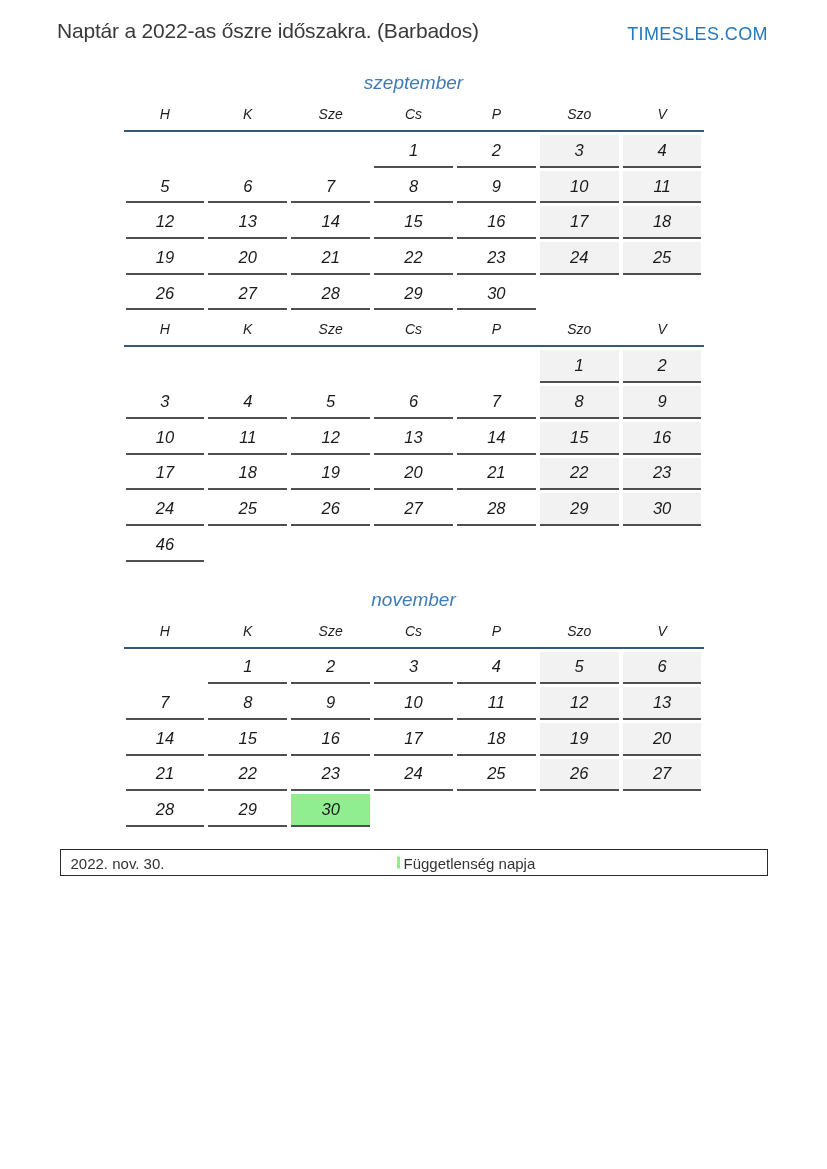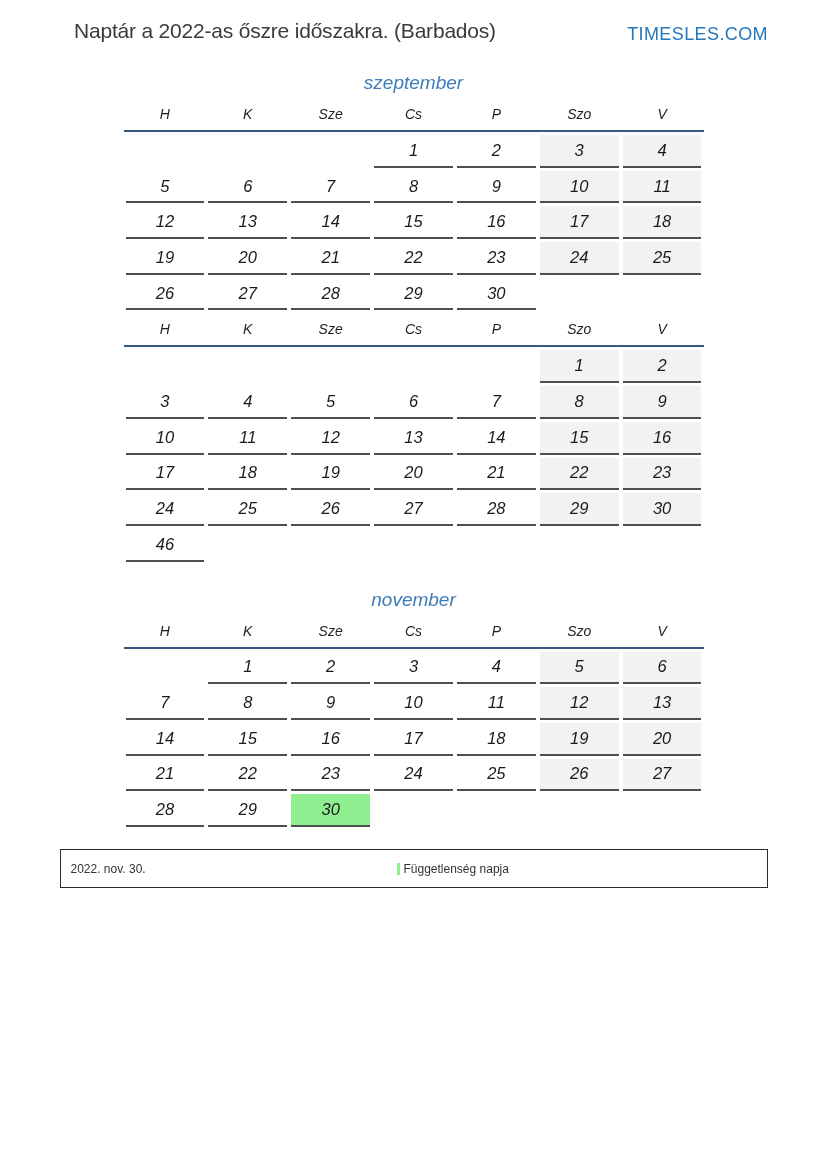--- a/index.html
+++ b/index.html
@@ -9,21 +9,20 @@
     font-family: "Liberation Sans", sans-serif;
     position: relative;
     overflow: hidden;
     color: var(--text, #1f1f1f);
   }
   .page-header {
     display: flex;
     justify-content: space-between;
     align-items: flex-start;
     padding: 19px 59px 0 57px;
-    margin-left: 17px;
   }
   .doc-title {
     font-size: 21px;
     font-weight: normal;
     color: #3a3a3a;
     letter-spacing: -0.2px;
   }
   .site-link {
     font-size: 18px;
     color: var(--site-blue, #2478be);
@@ -66,25 +65,25 @@
     justify-content: center;
     font-size: 16.5px;
     color: #1a1a1a;
     border-bottom: 2px solid transparent;
   }
   .day-cell.filled { border-bottom-color: var(--underline, #4f4f4f); }
   .day-cell.weekend { background: var(--weekend-bg, #f2f2f2); }
   .day-cell.highlight { background: var(--highlight, #90ee90); }
   .legend {
     width: 708px;
-    height: 39px;
+    height: 27px;
     margin: 22px auto 0;
     border: 1.5px solid #2b2b2b;
     position: relative;
-    font-size: 12px;
+    font-size: 15px;
     color: #333333;
   }
   .legend-date {
     position: absolute;
     left: 10px; top: 50%;
     transform: translateY(-50%);
   }
   .legend-entry {
     position: absolute;
     left: 336px; top: 50%;

